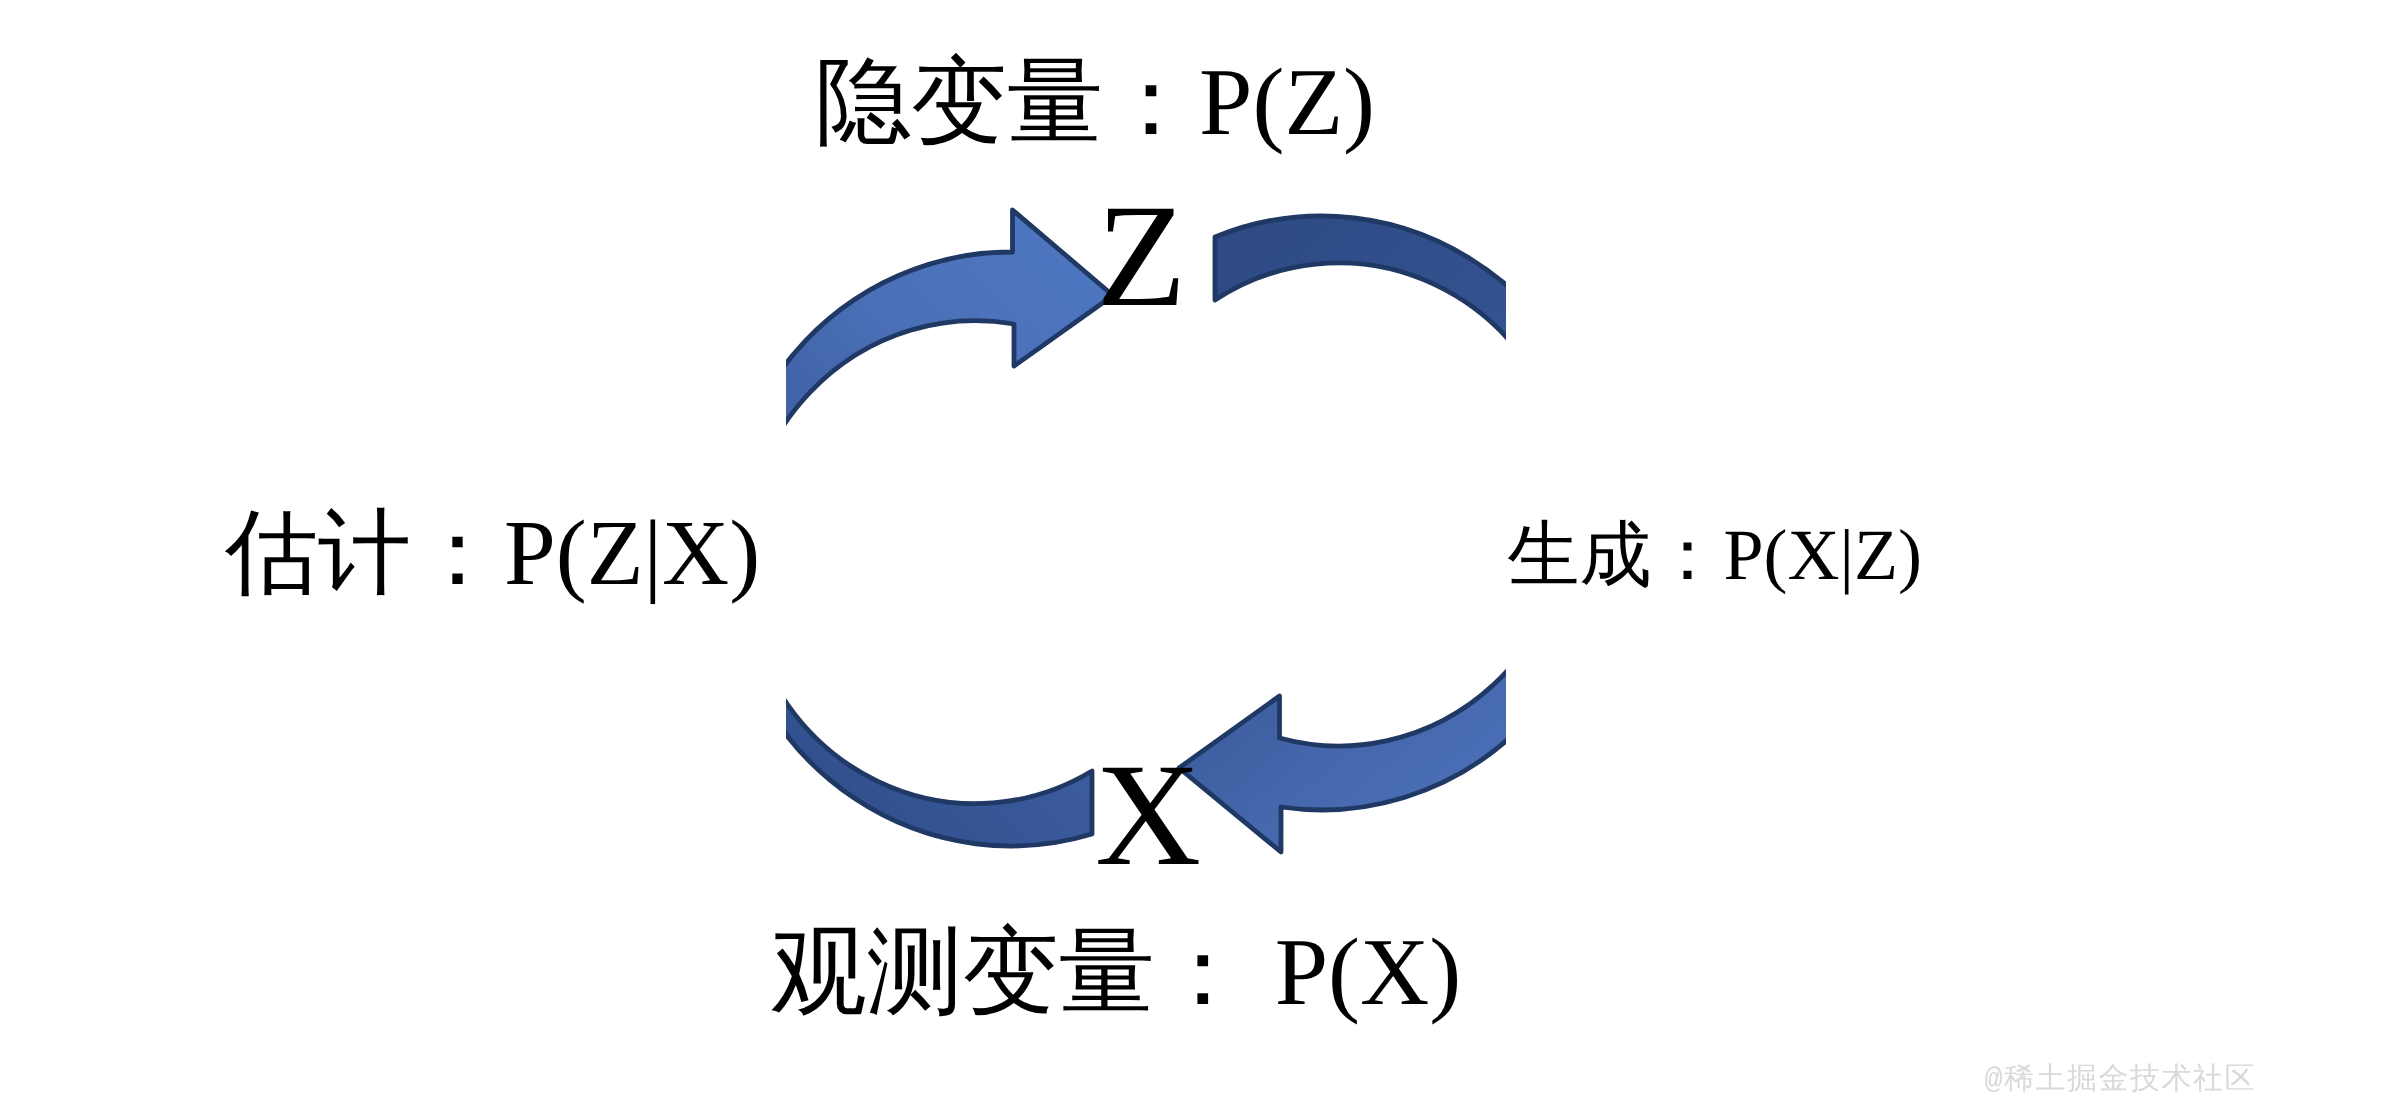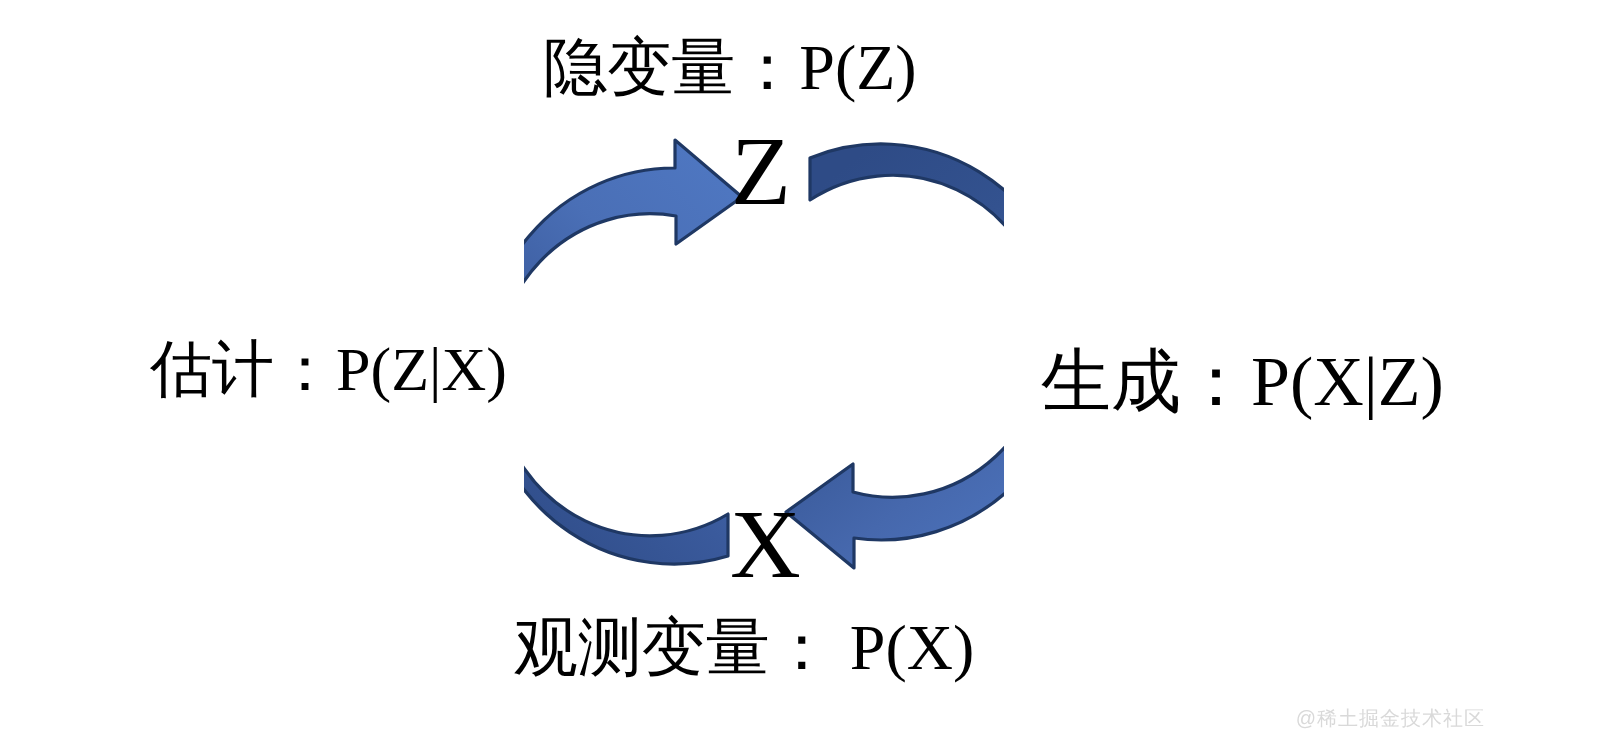--- a/index.html
+++ b/index.html
@@ -44,23 +44,23 @@
     font-size: 64px;
     transform: translateX(-10px);
   }
   #label-left {
     left: 150px;
     top: 338px;
     font-size: 62px;
     text-align: center;
   }
   #label-right {
-    left: 1041px;
+    left: 1005px;
     top: 347px;
-    font-size: 70px;
+    font-size: 48px;
   }
 
   
   .node-letter {
     position: absolute;
     color: #000000;
     font-family: "Liberation Serif", "DejaVu Serif", serif;
     font-size: 98px;
     line-height: 1;
     font-weight: 400;
@@ -73,25 +73,25 @@
     position: absolute;
     left: 524px;
     top: 124px;
     width: 480px;
     height: 470px;
   }
 
   
   #watermark {
     position: absolute;
-    right: 23px;
+    right: 4px;
     bottom: 10px;
     font-size: 20px;
     color: #d9d9d9;
-    font-family: Liberation Sans, sans-serif;
+    font-family: Liberation Mono, monospace;
     letter-spacing: 1px;
     white-space: pre;
   }
 </style>
 </head>
 <body>
 
 <div id="canvas">
 
   <div class="label" id="label-top">隐变量：P(Z)</div>

